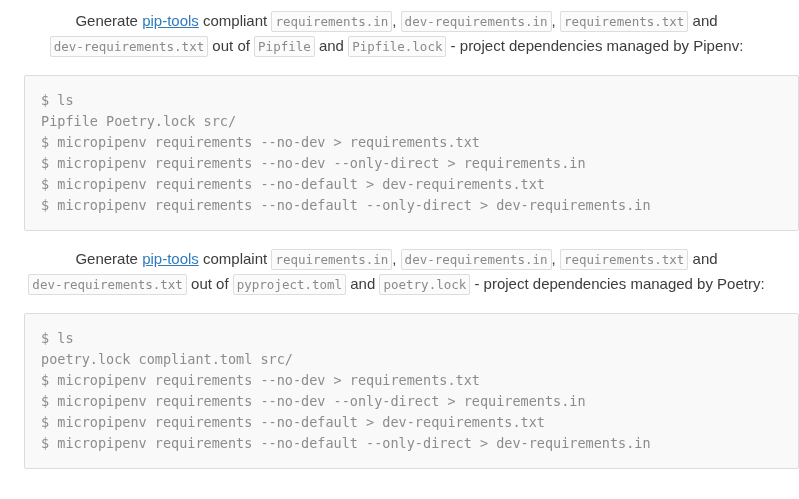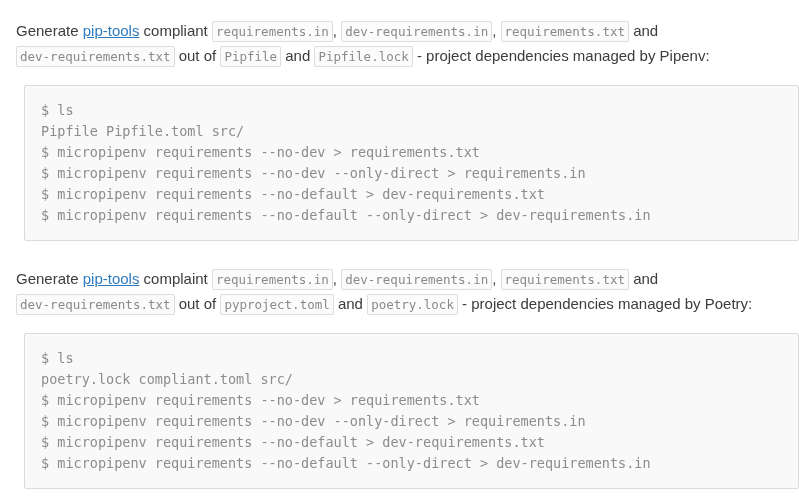--- a/index.html
+++ b/index.html
@@ -17,26 +17,27 @@
     line-height: 25px;
     color: #3c3c3c;
     -webkit-font-smoothing: antialiased;
   }
   .page {
     padding: 8px 12px 0 12px;
     box-sizing: border-box;
     width: 799px;
   }
   p.para {
-    margin: 10px 0 0 0;
+    margin: 0 0 0 0;
     padding: 0;
     font-size: 15px;
     line-height: 25px;
     color: #3c3c3c;
     word-spacing: 0px;
+    text-align: center;
   }
   a.link {
     color: #2f7bbf;
     text-decoration: underline;
     text-underline-offset: 1px;
   }
   code.inline {
     font-family: "DejaVu Sans Mono", "Liberation Mono", monospace;
     font-size: 12.5px;
     line-height: 1;
@@ -77,21 +78,21 @@
 
 <div class="page">
 
   <section>
     <div class="para-block">
       <p class="para"><span>Generate </span><a class="link" href="#">pip-tools</a><span> compliant </span><code class="inline">requirements.in</code><span>, </span><code class="inline">dev-requirements.in</code><span>, </span><code class="inline">requirements.txt</code><span> and </span><code class="inline">dev-requirements.txt</code><span> out of </span><code class="inline">Pipfile</code><span> and </span><code class="inline">Pipfile.lock</code><span> - project dependencies managed by Pipenv:</span></p>
     </div>
 
     <div class="codeblock">
       <pre><span>$ ls</span>
-<span>Pipfile Pipfile.toml src/</span>
+<span>Pipfile Poetry.lock src/</span>
 <span>$ micropipenv requirements --no-dev &gt; requirements.txt</span>
 <span>$ micropipenv requirements --no-dev --only-direct &gt; requirements.in</span>
 <span>$ micropipenv requirements --no-default &gt; dev-requirements.txt</span>
 <span>$ micropipenv requirements --no-default --only-direct &gt; dev-requirements.in</span></pre>
     </div>
   </section>
 
   <div class="spacer-between"></div>
 
   <section>

